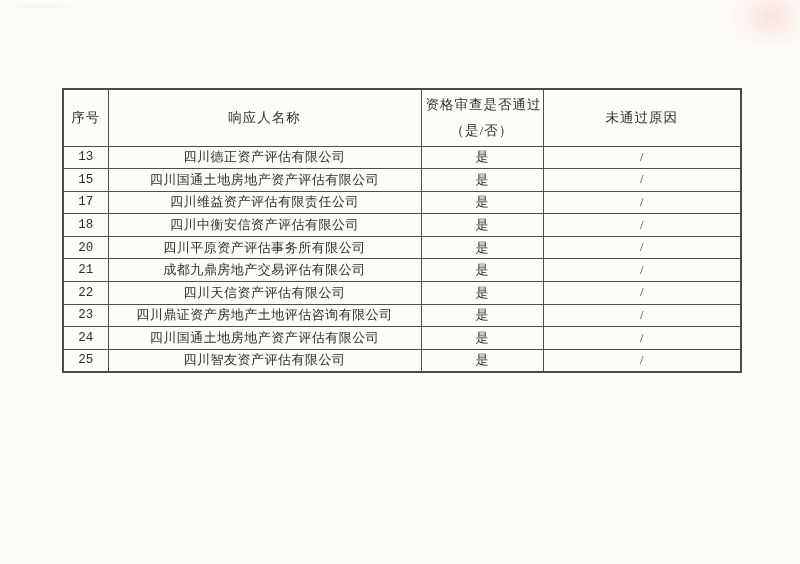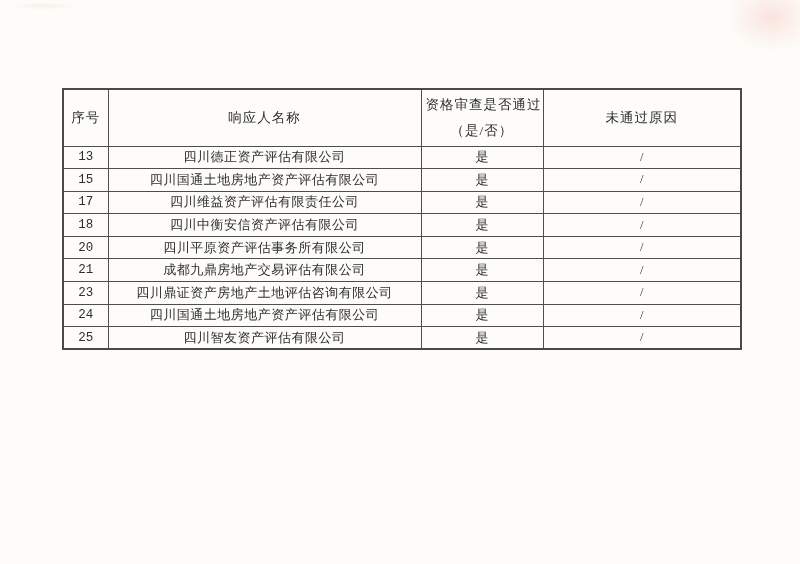--- a/index.html
+++ b/index.html
@@ -141,20 +141,26 @@
         <td class="cell-pass">是</td>
         <td class="cell-reason">/</td>
       </tr>
       <tr>
         <td class="cell-no">21</td>
         <td class="cell-name">成都九鼎房地产交易评估有限公司</td>
         <td class="cell-pass">是</td>
         <td class="cell-reason">/</td>
       </tr>
       <tr>
+        <td class="cell-no">22</td>
+        <td class="cell-name">四川天信资产评估有限公司</td>
+        <td class="cell-pass">是</td>
+        <td class="cell-reason">/</td>
+      </tr>
+      <tr>
         <td class="cell-no">23</td>
         <td class="cell-name">四川鼎证资产房地产土地评估咨询有限公司</td>
         <td class="cell-pass">是</td>
         <td class="cell-reason">/</td>
       </tr>
       <tr>
         <td class="cell-no">24</td>
         <td class="cell-name">四川国通土地房地产资产评估有限公司</td>
         <td class="cell-pass">是</td>
         <td class="cell-reason">/</td>

